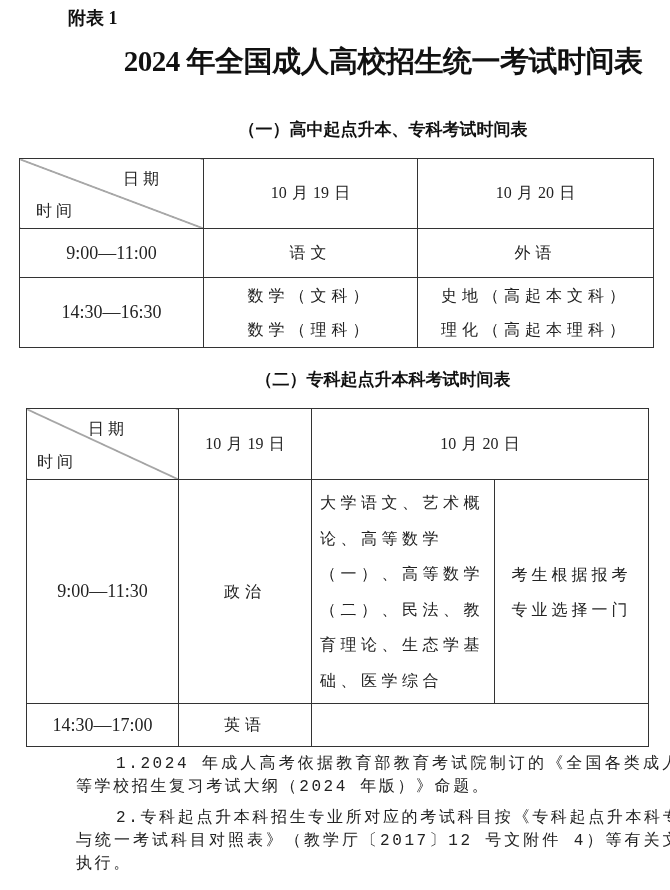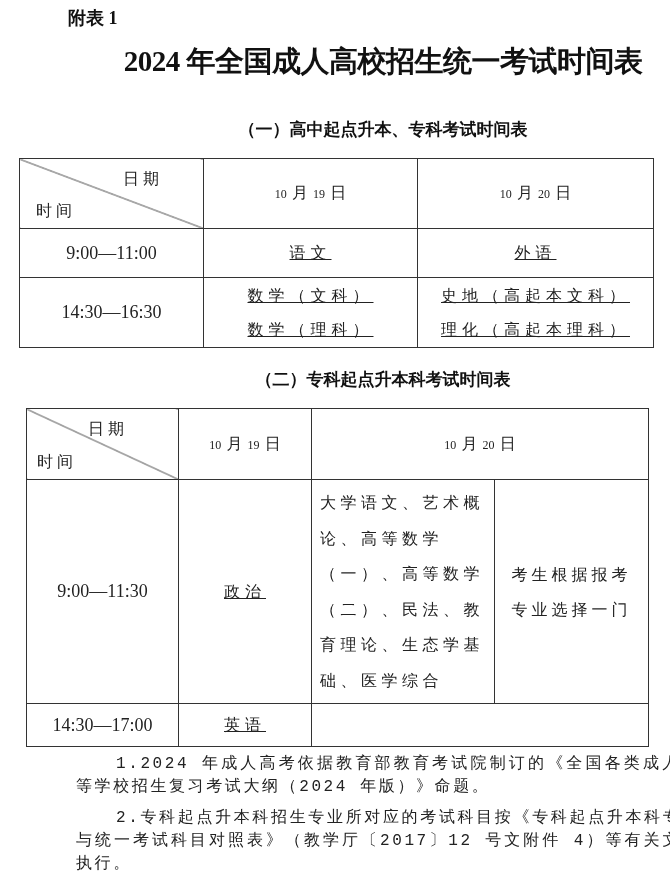--- a/index.html
+++ b/index.html
@@ -9,25 +9,25 @@
   .attach { left:20px; top:6px; font-size:18px; font-family:"Liberation Serif","DejaVu Serif",serif; font-weight:bold; color:#111; }
   .title { left:0; width:670px; top:42px; text-align:center; font-size:29px; font-weight:bold;
            font-family:"Liberation Serif","DejaVu Serif",serif; color:#111; letter-spacing:-0.5px; }
   .subtitle { left:0; width:670px; text-align:center; font-size:17px; font-weight:bold; color:#111; }
   .sub1 { top:118px; }
   .sub2 { top:368px; }
   table { border-collapse:collapse; position:absolute; table-layout:fixed; }
   td { border:1.3px solid #333; text-align:center; vertical-align:middle; font-size:16px; padding:0; color:#222; }
   td.time { font-family:"Liberation Serif","DejaVu Serif",serif; font-size:18px; }
   .date { font-size:16px; }
-  .date .num { font-family:"Liberation Serif","DejaVu Serif",serif; font-size:12px; }
+  .date .num { font-family:"Liberation Serif","DejaVu Serif",serif; font-size:16px; }
   .diag { position:relative; background:linear-gradient(to top right, transparent calc(50% - 0.8px), #333 50%, transparent calc(50% + 0.8px)); }
   .diag .tr { position:absolute; right:40px; top:10px; font-size:16px; letter-spacing:4px; }
   .diag .bl { position:absolute; left:16px; bottom:6px; font-size:16px; letter-spacing:4px; }
-  .line { display:block; letter-spacing:5px; line-height:34px;text-decoration:underline; }
+  .line { display:block; letter-spacing:5px; line-height:34px; }
   .multi { text-align:left; padding:0 6px 0 8px; letter-spacing:4.5px; line-height:35.5px; font-size:16px; }
   .choice { letter-spacing:4px; line-height:35px; font-size:16px; }
   .notes { left:20px; width:640px; top:745px; font-size:16px; line-height:23px; color:#222; }
   .notes .label { letter-spacing:2px; }
   .notes p { margin:8px; text-indent:40px; text-align:justify; letter-spacing:2.6px;font-family:Liberation Mono, monospace; }
 </style>
 </head>
 <body>
 
 <div class="abs attach">附表 1</div>

